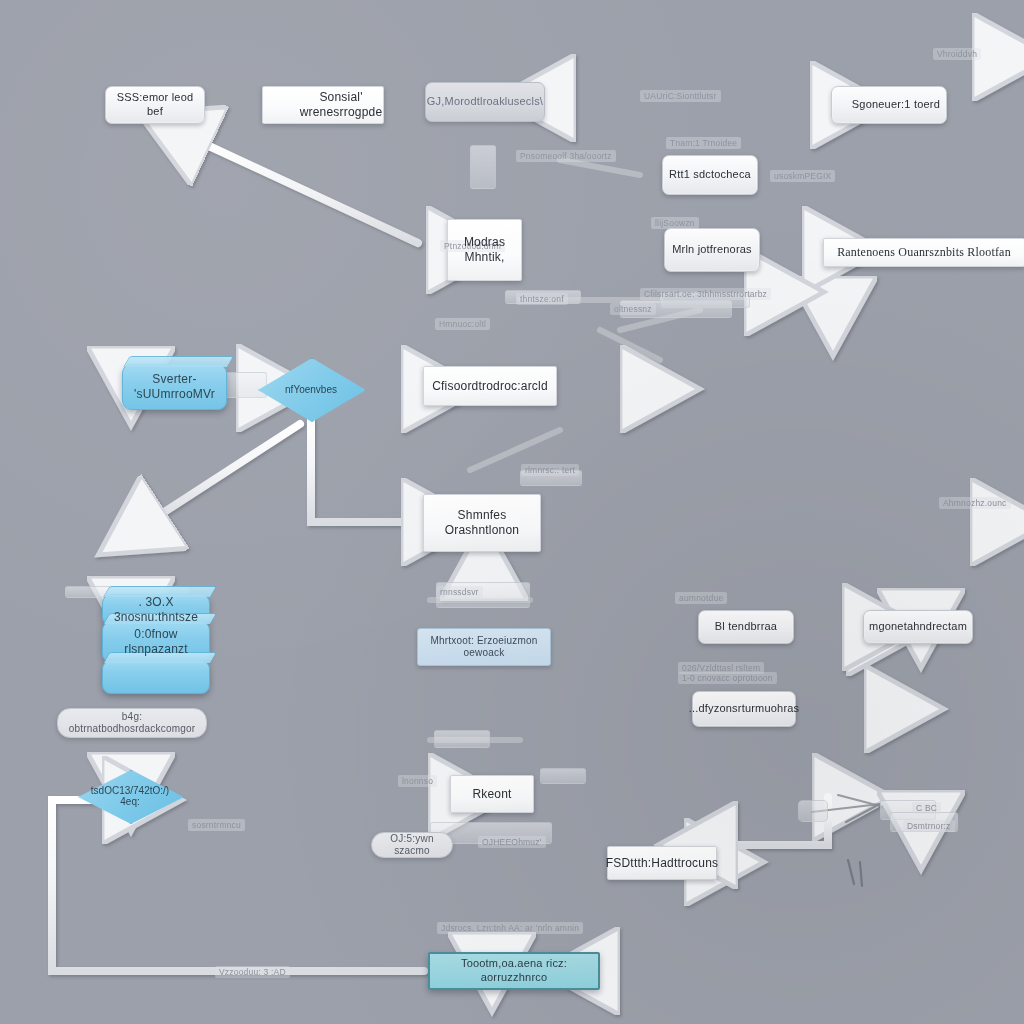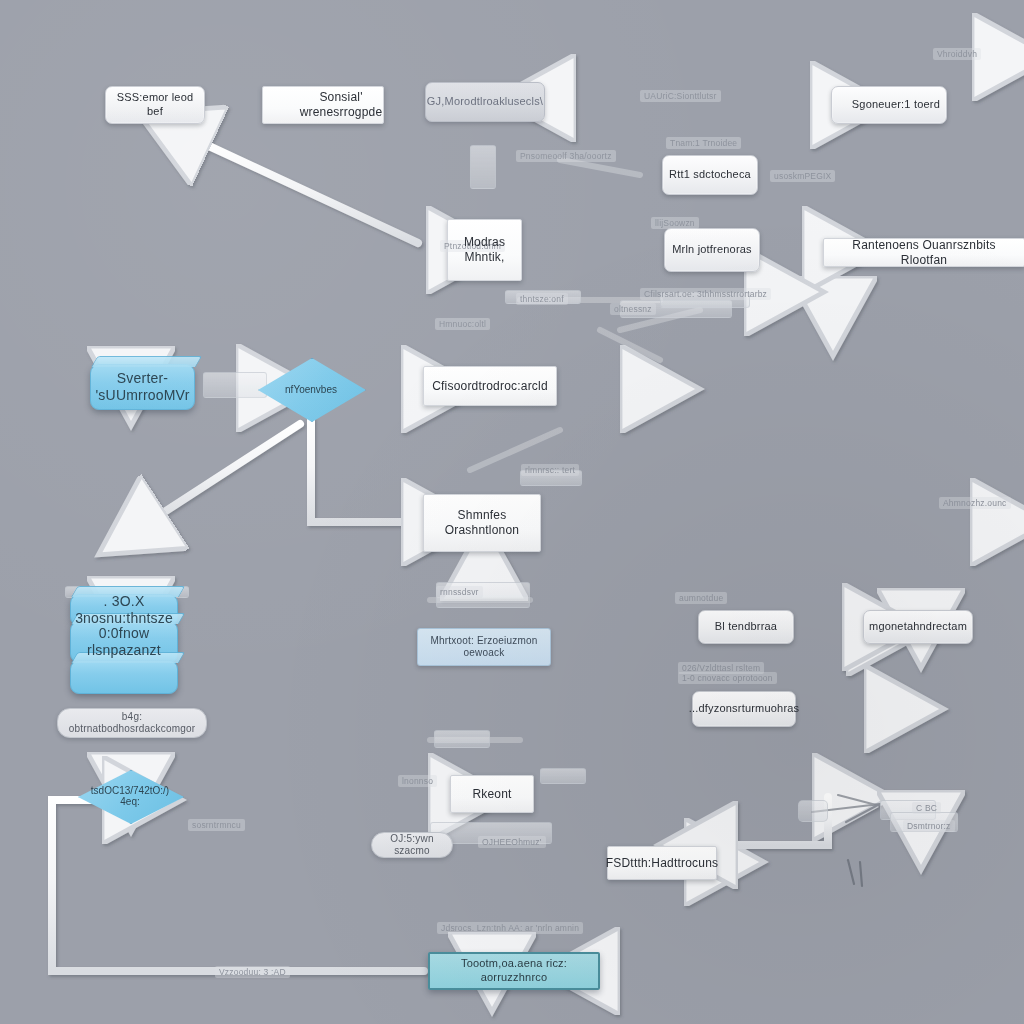--- a/index.html
+++ b/index.html
@@ -55,21 +55,22 @@
     color:#555a63;
     font-size:10px;
   }
   
   .blue3d{
     background:linear-gradient(180deg,#9fd9f2 0%,#86cdec 40%,#71c3e6 100%);
     border:1px solid #5fb2d8;
     border-radius:9px;
     box-shadow:0 3px 6px rgba(30,40,55,.35);
     color:#2d4653;
-    font-size:14px;
+    font-size:12px;
+    margin-left:32px;
   }
   .blue3d .cap{
     position:absolute;left:0;top:-9px;width:100%;height:10px;
     background:linear-gradient(180deg,#bde6f7,#a4dbf2);
     border:1px solid #5fb2d8;border-bottom:none;
     border-radius:3px 3px 0 0;
     transform:skewX(-30deg);transform-origin:bottom left;
     opacity:.9;
   }
   
@@ -272,21 +273,21 @@
         <span style="white-space: pre-line; padding: 0px 6px; position: relative; z-index: 2;">Rtt1 sdctocheca</span>
       </div>
       <div class="node proc-sharp" style="left: 447px; top: 219px; width: 75px; height: 62px;">
         <span style="white-space: pre-line; padding: 0px 6px; position: relative; z-index: 2;">Modras
 Mhntik,</span>
       </div>
       <div class="node proc" style="left: 664px; top: 228px; width: 96px; height: 44px;">
         <span style="white-space: pre-line; padding: 0px 6px; position: relative; z-index: 2;">Mrln jotfrenoras</span>
       </div>
       <div class="node proc-sharp" style="left: 823px; top: 238px; width: 202px; height: 29px;">
-        <span style="white-space: pre-line; padding: 0px 6px; position: relative; z-index: 2;">Rantenoens Ouanrsznbits Rlootfan</span>
+        <span style="white-space: pre-line; padding: 0px 6px; position: relative; z-index: 2; font-family: Liberation Serif, serif;">Rantenoens Ouanrsznbits Rlootfan</span>
       </div>
       <div class="node blue3d" style="left: 90px; top: 364px; width: 105px; height: 46px;">
         <div class="cap"></div>
         <span style="white-space: pre-line; padding: 0px 6px; position: relative; z-index: 2;">Sverter-'sUUmrrooMVr</span>
       </div>
       <div class="diamond" style="left: 258px; top: 358px; width: 106px; height: 62px;">
         <div class="dshape"></div>
         <div class="dlabel">nfYoenvbes</div>
       </div>
       <div class="node proc-sharp" style="left: 423px; top: 366px; width: 134px; height: 40px;">

